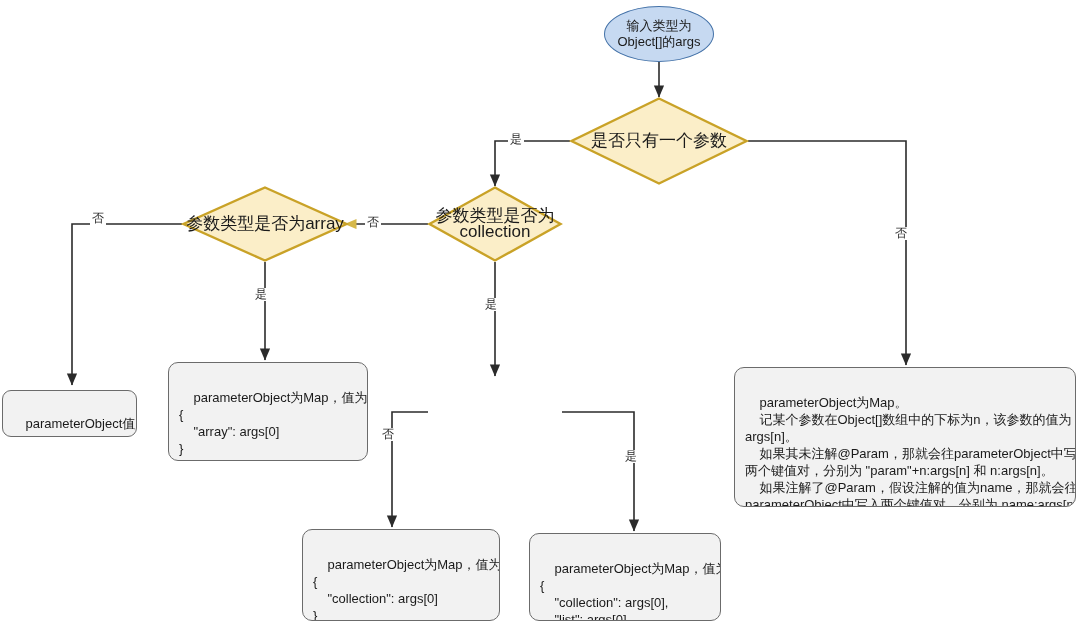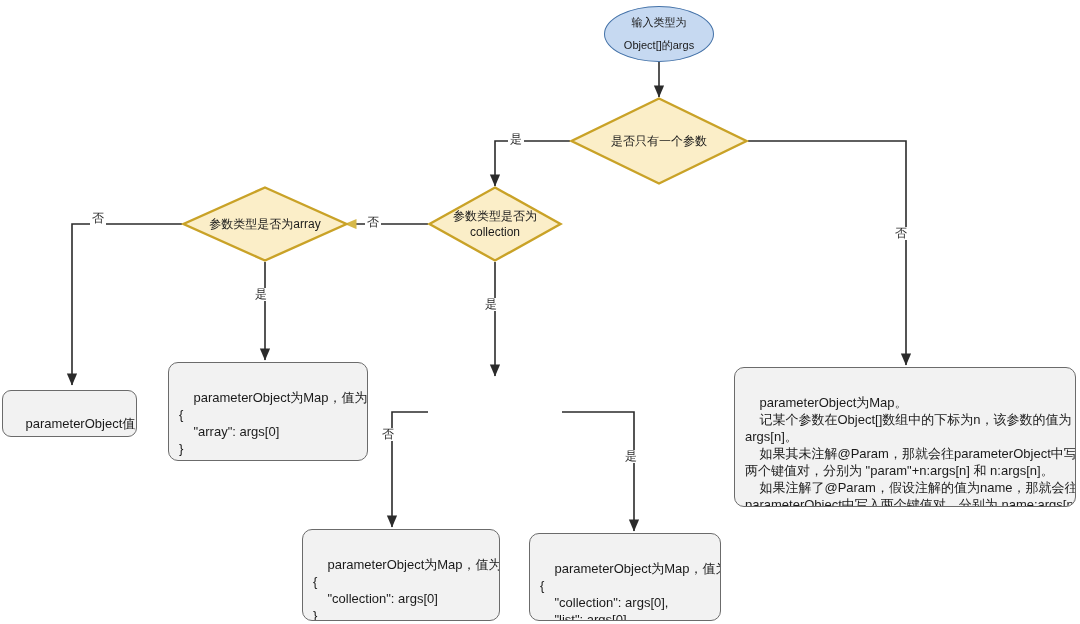--- a/index.html
+++ b/index.html
@@ -31,22 +31,22 @@
   
   .ellipse {
     border-radius: 50%;
     background: #c6d9f1;
     border: 1.6px solid #4472a8;
     display: flex;
     align-items: center;
     justify-content: center;
     text-align: center;
     color: #1a1a1a;
-    font-size: 11px;
-    line-height: 23px;
+    font-size: 13px;
+    line-height: 16px;
     white-space: pre-line;
   }
   
   .diamond-wrap {
     position: absolute;
   }
   .diamond-wrap svg {
     position: absolute;
     left: 0;
     top: 0;
@@ -55,21 +55,21 @@
   .diamond-label {
     position: absolute;
     left: 0;
     top: 0;
     width: 100%;
     height: 100%;
     display: flex;
     align-items: center;
     justify-content: center;
     text-align: center;
-    font-size: 12px;
+    font-size: 17px;
     line-height: 16px;
     color: #1a1a1a;
     white-space: pre-line;
     pointer-events: none;
   }
   
   .rbox {
     background: #f2f2f2;
     border: 1.6px solid #6b6b6b;
     border-radius: 10px;

